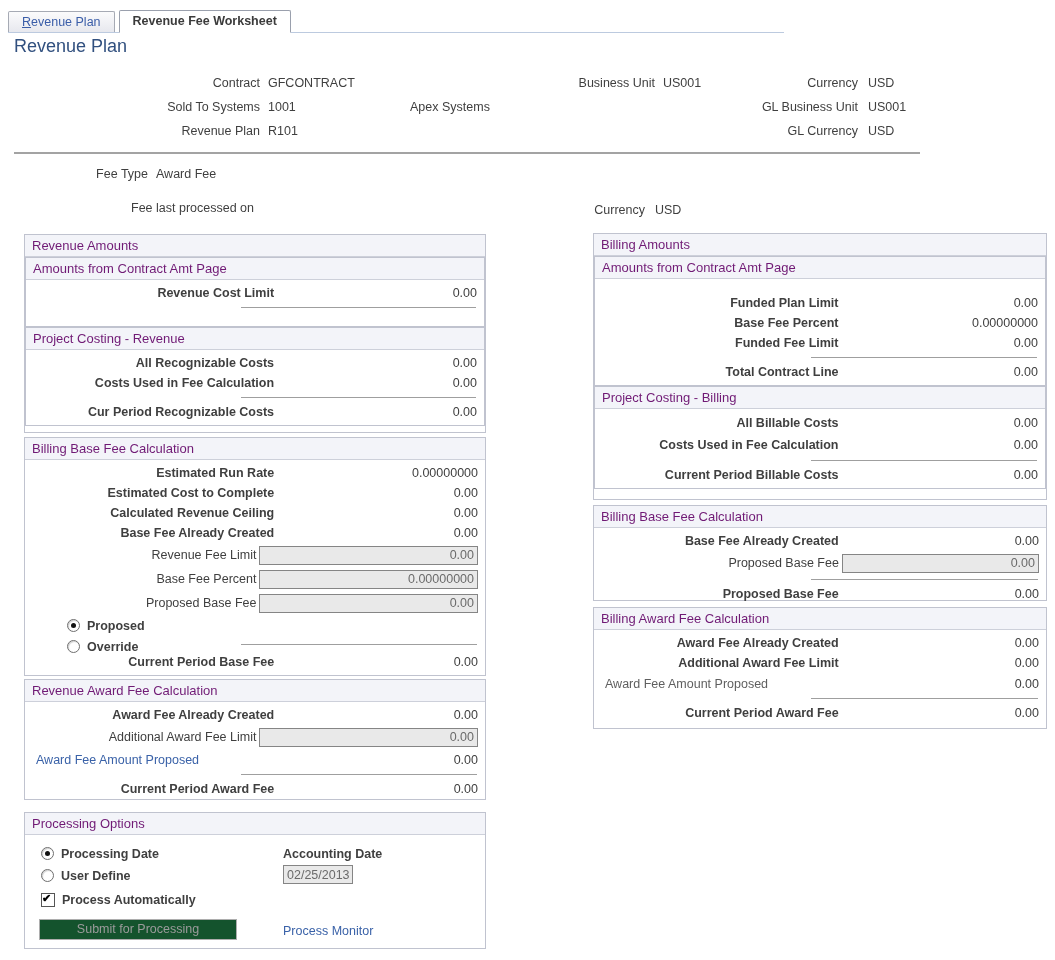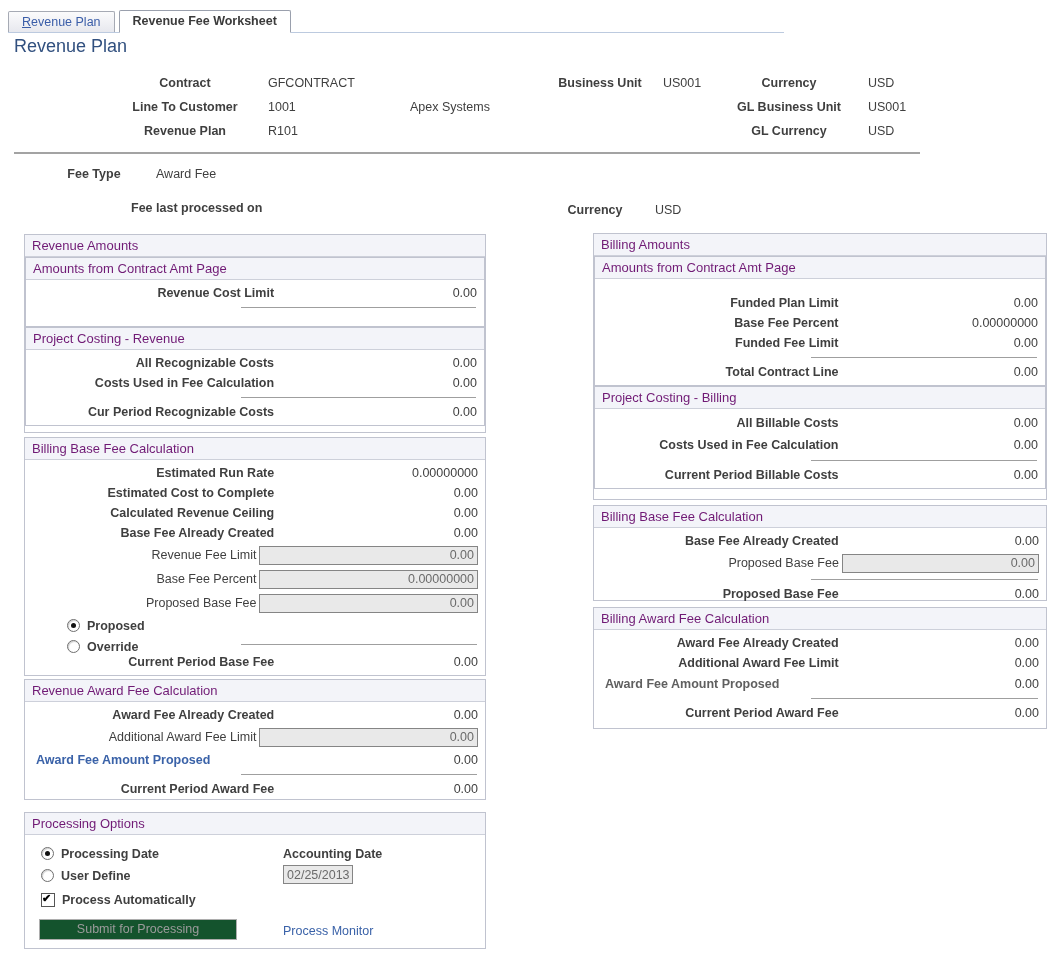--- a/index.html
+++ b/index.html
@@ -11,21 +11,21 @@
   .tabbar{position:absolute;left:8px;top:9px;width:776px;height:23px;
     border-bottom:1px solid #bccadf;display:flex;align-items:flex-end;}
   .tab{box-sizing:border-box;height:21px;padding:3px 13px 2px;border:1px solid #a6aab4;
     border-bottom:none;border-radius:2px 2px 0 0;margin-right:4px;white-space:nowrap;cursor:default;}
   .tab.inactive{background:linear-gradient(#fbfbfc,#e7e8ee);color:#3a5da8;}
   .tab.inactive .ak{text-decoration:underline;}
   .tab.active{height:23px;background:#fff;font-weight:bold;color:#3b3b3b;
     border-color:#9aa0ad;border-bottom:1px solid #fff;margin-bottom:-1px;}
   .page-title{position:absolute;left:14px;top:36px;font-size:18px;color:#31507f;}
   
-  .hlab{position:absolute;font-weight:bold;text-align:center;}
+  .hlab{position:absolute;font-weight:normal;text-align:right;}
   .hval{position:absolute;}
   .hr-line{position:absolute;left:14px;top:152px;width:906px;height:2px;background:#a3a3a3;}
   
   .gbox{position:absolute;border:1px solid #c0c3cf;background:#fff;box-sizing:border-box;}
   .ghead{background:#f3f4f9;border-bottom:1px solid #cdd0da;color:#701a75;
     font-size:13px;padding:3px 7px;height:15px;line-height:15px;}
   .inner{border:1px solid #c0c3cf;margin:0;}
   .gbody{padding:3px 0;}
   .pt12{padding-top:14px;}
   .padb{padding-bottom:14px;}
@@ -36,21 +36,21 @@
   .frow .val{flex:1;text-align:right;}
   .irow{display:flex;align-items:center;padding:0 7px;height:24px;}
   .irow .lbl{flex:0 0 51%;text-align:right;font-weight:normal;padding-right:3px;box-sizing:border-box;}
   .irow.r .lbl{flex:0 0 55%;}
   .ibox{flex:1;min-width:0;height:17px;background:#e9e9e9;border:1px solid #858585;
     color:#6b6b6b;text-align:right;padding:0 3px;font:inherit;font-size:12.5px;}
   .sumline{height:0;border-top:1px solid #9f9f9f;margin:4px 8px 4px 47%;}
   .sumline.r{margin-left:48%;}
   .sumline.raised{margin-top:-13px;margin-bottom:7px;}
   .linkrow{display:flex;align-items:center;padding:0 7px 0 11px;height:21px;}
-  .linkrow .llbl{flex:1;text-align:left;font-weight:bold;}
+  .linkrow .llbl{flex:1;text-align:left;font-weight:normal;}
   .linkrow .val{text-align:right;flex:1;}
   .bluelink{color:#3a62a8;}
   .graylbl{color:#5f5f5f;}
   
   .ctlrow{display:flex;align-items:center;gap:7px;height:21px;font-weight:bold;}
   .ind42{padding-left:42px;}
   .radio{width:11px;height:11px;border:1px solid #6f6f6f;border-radius:50%;background:#fff;
     position:relative;box-shadow:inset 1px 1px 1px rgba(0,0,0,.18);flex:0 0 auto;}
   .radio.on::after{content:"";position:absolute;left:3px;top:3px;width:5px;height:5px;border-radius:50%;background:#111;}
   .checkbox{width:12px;height:12px;border:1px solid #555;background:#fff;position:relative;flex:0 0 auto;}
@@ -73,21 +73,21 @@
 
 <div class="page-title">Revenue Plan</div>
 
 <span class="hlab" style="left:110px;width:150px;top:76px">Contract</span>
 <span class="hval" style="left:268px;top:76px">GFCONTRACT</span>
 <span class="hlab" style="left:545px;width:110px;top:76px">Business Unit</span>
 <span class="hval" style="left:663px;top:76px">US001</span>
 <span class="hlab" style="left:720px;width:138px;top:76px">Currency</span>
 <span class="hval" style="left:868px;top:76px">USD</span>
 
-<span class="hlab" style="left:110px;width:150px;top:100px">Line To Customer</span>
+<span class="hlab" style="left:110px;width:150px;top:100px">Sold To Systems</span>
 <span class="hval" style="left:268px;top:100px">1001</span>
 <span class="hval" style="left:410px;top:100px">Apex Systems</span>
 <span class="hlab" style="left:720px;width:138px;top:100px">GL Business Unit</span>
 <span class="hval" style="left:868px;top:100px">US001</span>
 
 <span class="hlab" style="left:110px;width:150px;top:124px">Revenue Plan</span>
 <span class="hval" style="left:268px;top:124px">R101</span>
 <span class="hlab" style="left:720px;width:138px;top:124px">GL Currency</span>
 <span class="hval" style="left:868px;top:124px">USD</span>
 

